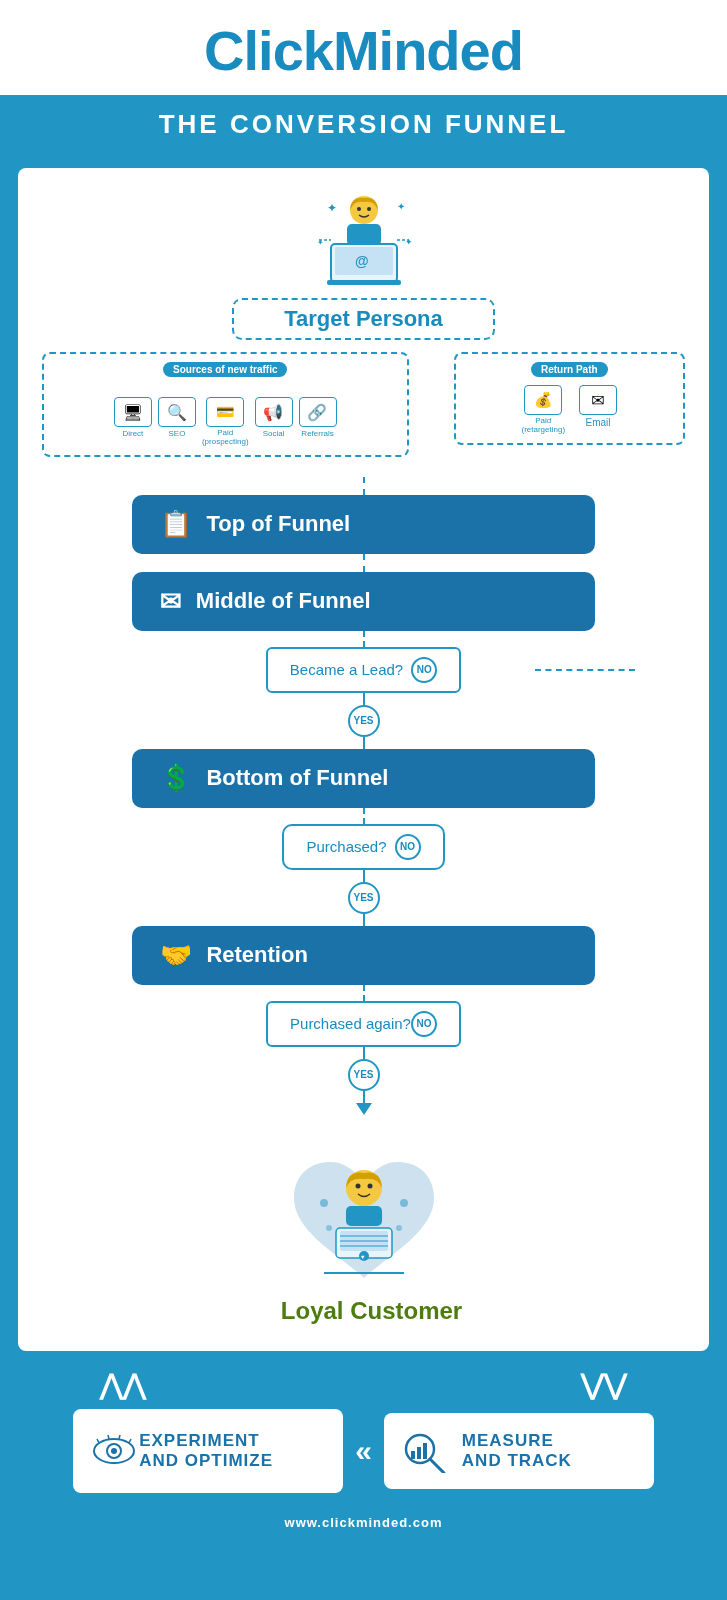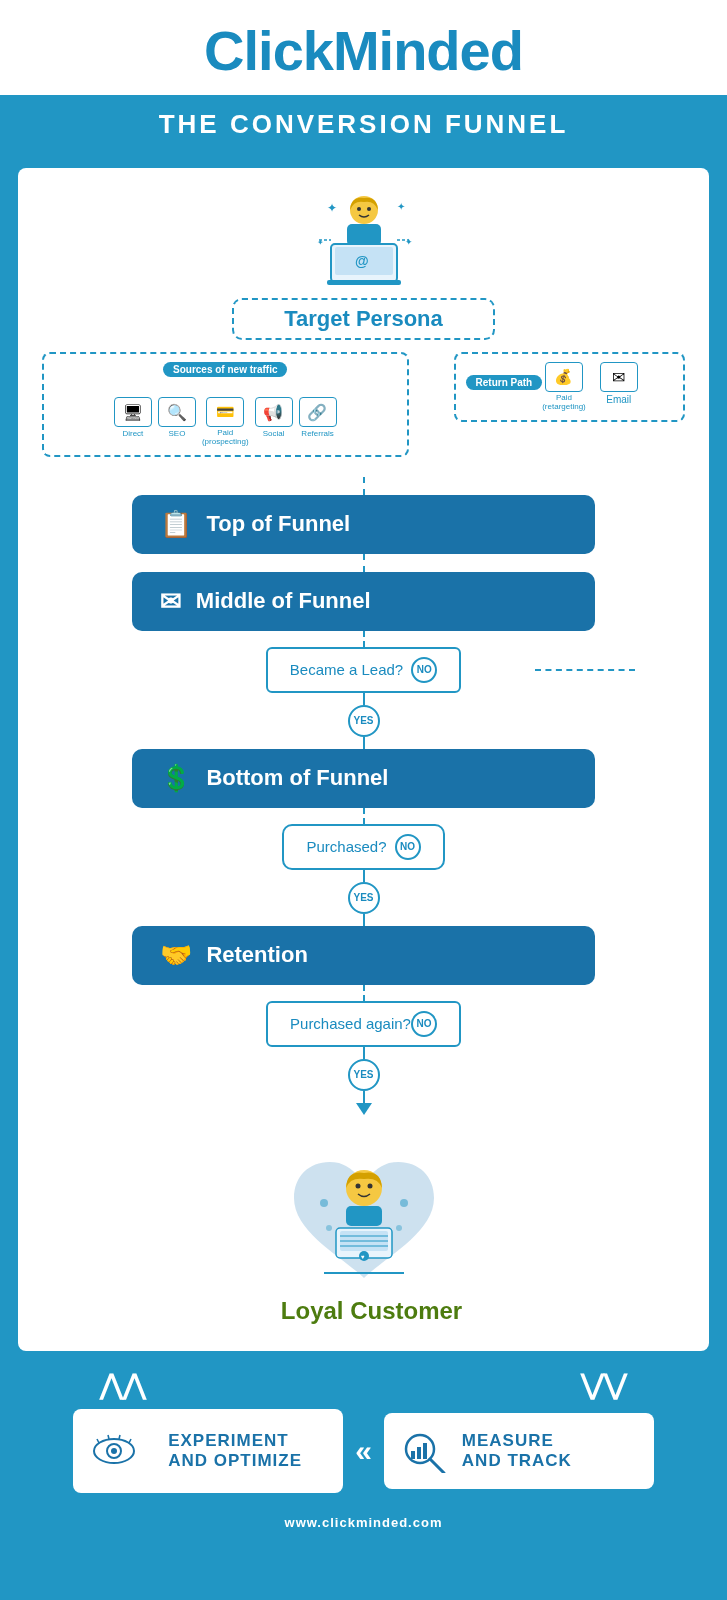--- a/index.html
+++ b/index.html
@@ -89,21 +89,21 @@
           </div>
 
           <div style="display:flex;flex-direction:column;align-items:center;gap:2px;">
             <div style="width:38px;height:30px;border:1.5px solid #2196c4;border-radius:4px;display:flex;align-items:center;justify-content:center;font-size:16px;">🔗</div>
             <div style="font-size:8px;color:#2196c4;text-align:center;">Referrals</div>
           </div>
 
         </div>
       </div>
 
-      <div style="border:2px dashed #2196c4; border-radius:8px; padding:8px 10px; display:flex; flex-direction:row; align-items:center; width:36%;">
+      <div style="border:2px dashed #2196c4; border-radius:8px; padding:8px 10px; display:flex; flex-direction:column; align-items:center; width:36%;">
         <div style="background:#2196c4; color:white; font-size:10px; font-weight:700; border-radius:10px; padding:2px 10px; margin-bottom:8px;">Return Path</div>
         <div style="display:flex; gap:14px; align-items:flex-start; justify-content:center;">
 
           <div style="display:flex;flex-direction:column;align-items:center;gap:2px;">
             <div style="width:38px;height:30px;border:1.5px solid #2196c4;border-radius:4px;display:flex;align-items:center;justify-content:center;font-size:15px;">💰</div>
             <div style="font-size:8px;color:#2196c4;text-align:center;line-height:1.1;">Paid<br>(retargeting)</div>
           </div>
 
           <div style="display:flex;flex-direction:column;align-items:center;gap:2px;">
             <div style="width:38px;height:30px;border:1.5px solid #2196c4;border-radius:4px;display:flex;align-items:center;justify-content:center;font-size:16px;">✉</div>
@@ -233,21 +233,21 @@
 
 <div style="width:100%; display:flex; flex-direction:column; align-items:center; padding:10px 20px 0;">
 
   <div style="display:flex; width:100%; justify-content:space-between; padding:0 80px; margin-bottom:10px;">
     <div style="color:white; font-size:28px; font-weight:900; line-height:1;">⋀⋀</div>
     <div style="color:white; font-size:28px; font-weight:900; line-height:1;">⋁⋁</div>
   </div>
 
   <div style="display:flex; width:100%; gap:12px; justify-content:center; align-items:center; padding-bottom:12px;">
 
-    <div style="background:white; border-radius:8px; padding:22px 16px; display:flex; align-items:center; gap:29px; flex:1; max-width:270px; cursor:pointer;">
+    <div style="background:white; border-radius:8px; padding:22px 16px; display:flex; align-items:center; gap:0; flex:1; max-width:270px; cursor:pointer;">
       <svg width="50" height="40" viewBox="0 0 50 40">
         <ellipse cx="25" cy="20" rx="20" ry="12" stroke="#1a72a8" stroke-width="2" fill="none"></ellipse>
         <circle cx="25" cy="20" r="7" stroke="#1a72a8" stroke-width="2" fill="none"></circle>
         <circle cx="25" cy="20" r="3" fill="#1a72a8"></circle>
 
         <line x1="10" y1="12" x2="8" y2="8" stroke="#1a72a8" stroke-width="1.5"></line>
         <line x1="20" y1="8" x2="19" y2="4" stroke="#1a72a8" stroke-width="1.5"></line>
         <line x1="30" y1="8" x2="31" y2="4" stroke="#1a72a8" stroke-width="1.5"></line>
         <line x1="40" y1="12" x2="42" y2="8" stroke="#1a72a8" stroke-width="1.5"></line>
       </svg>

